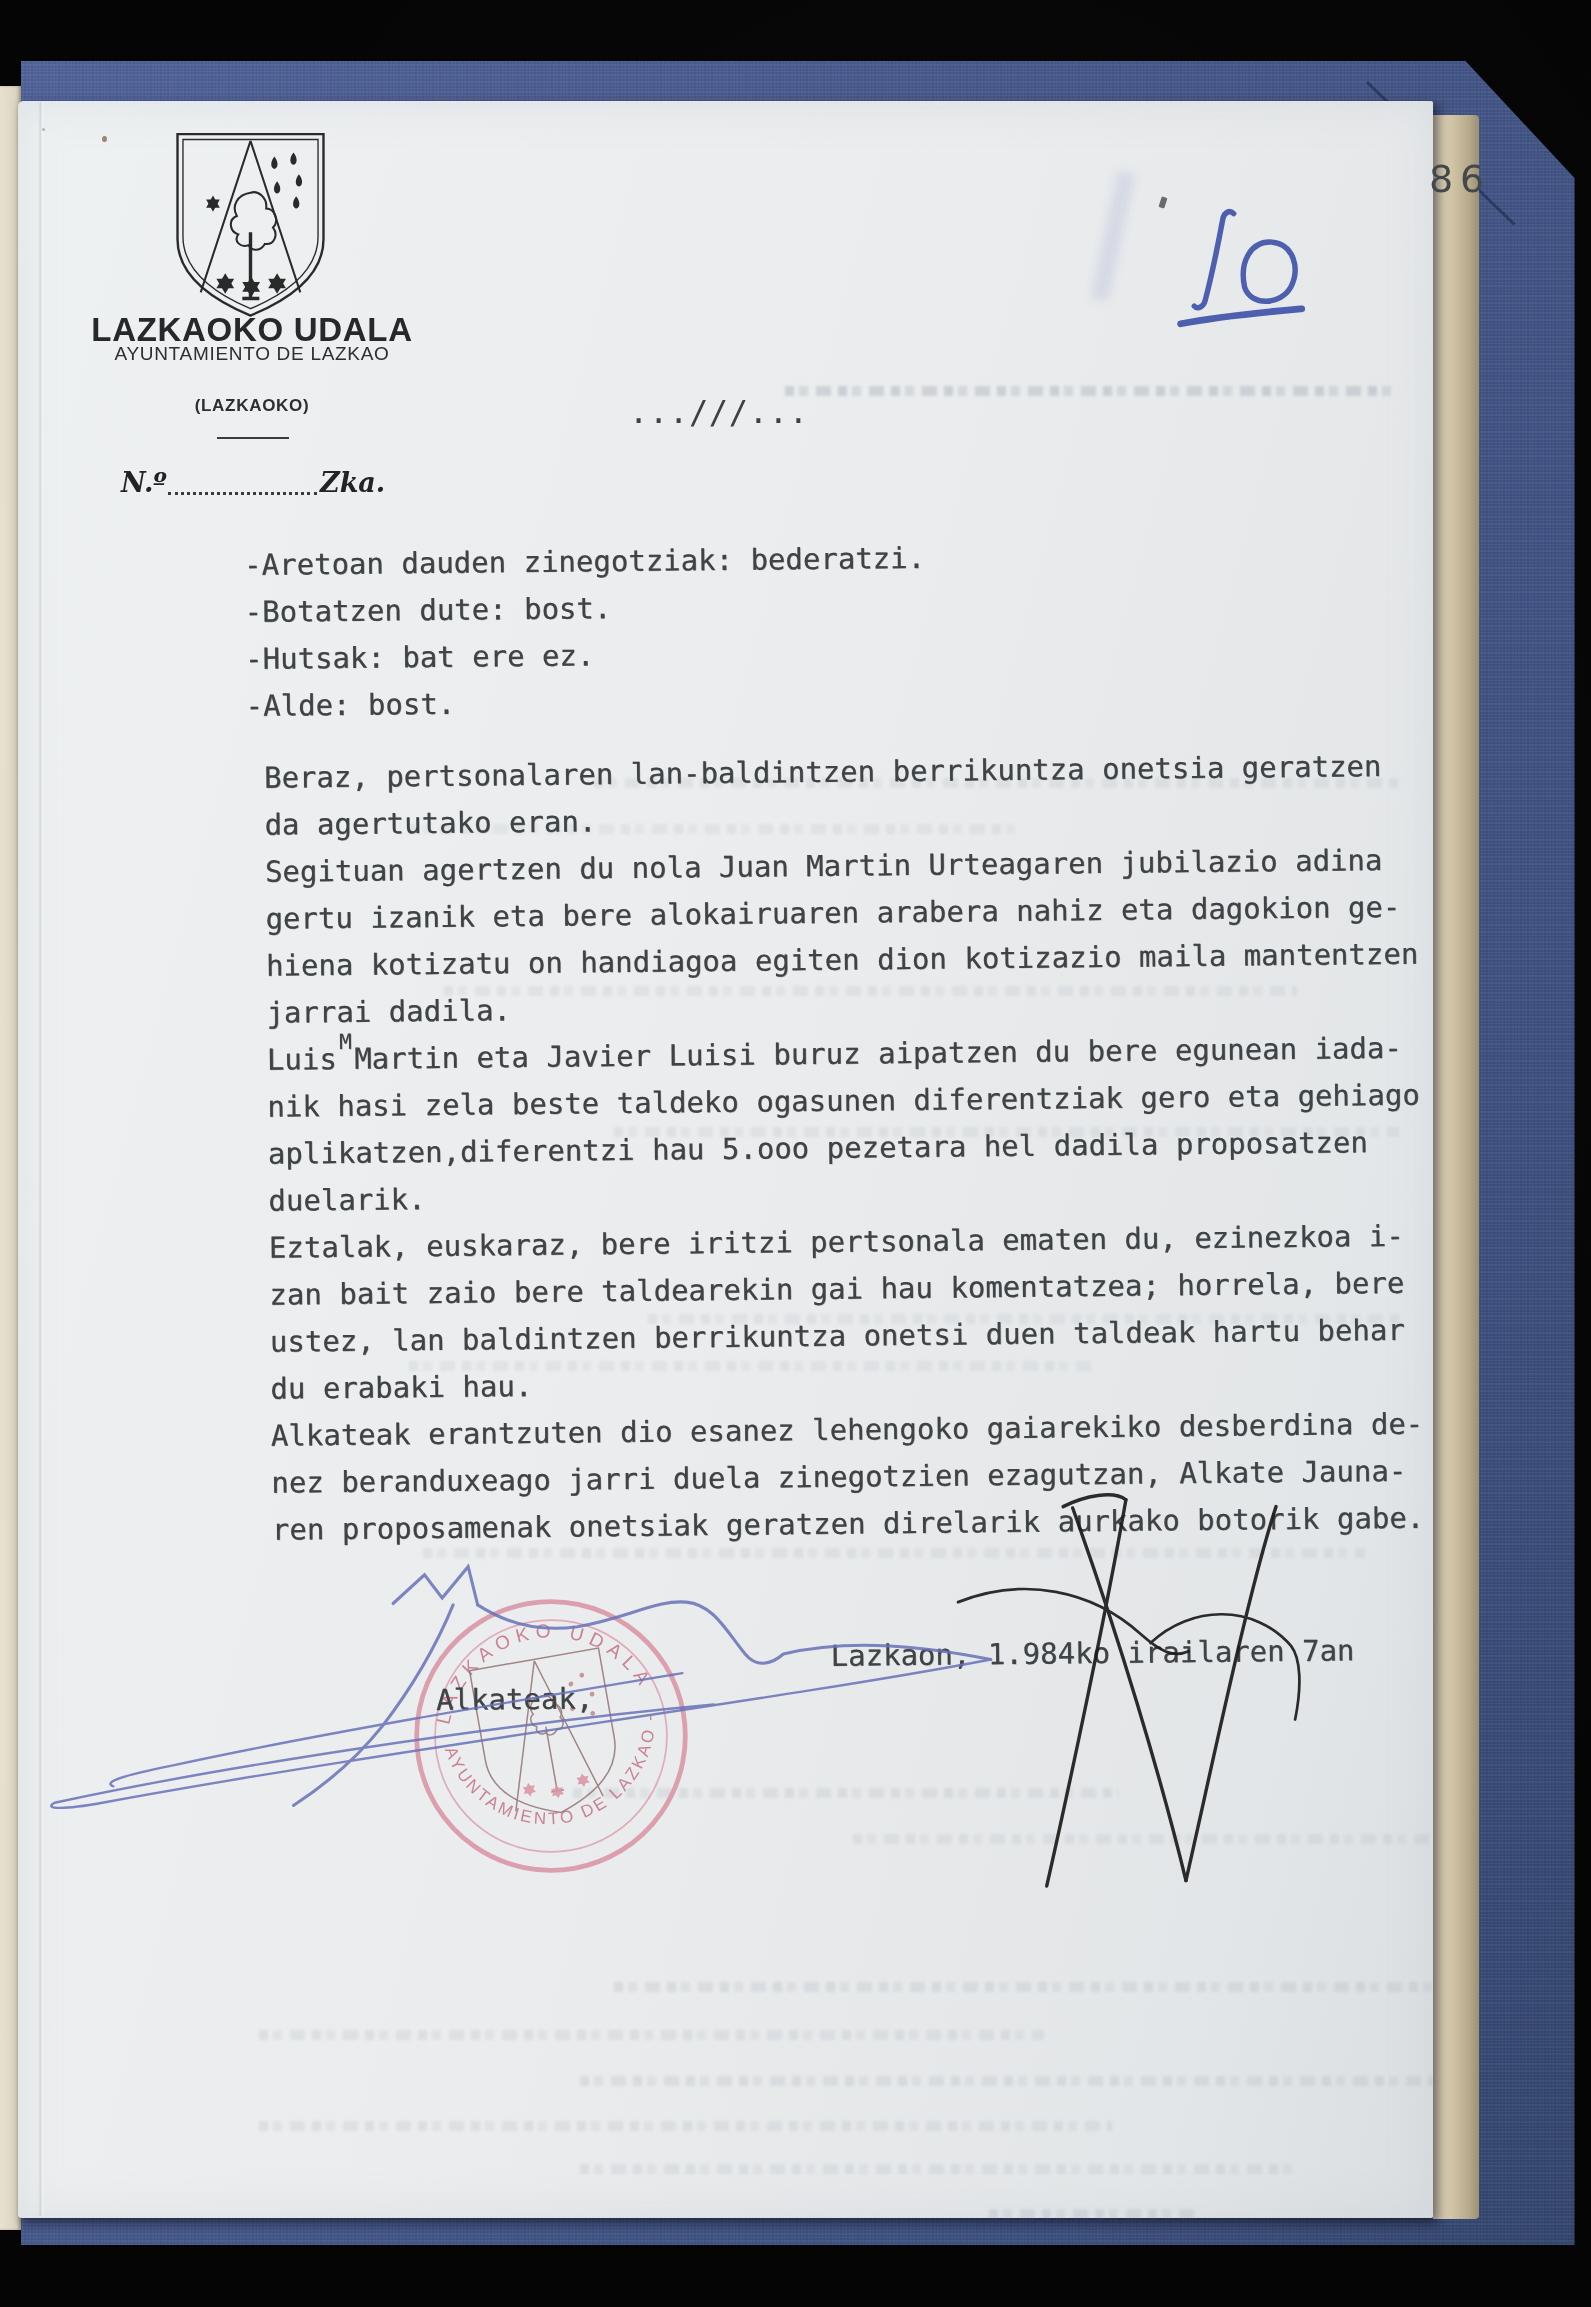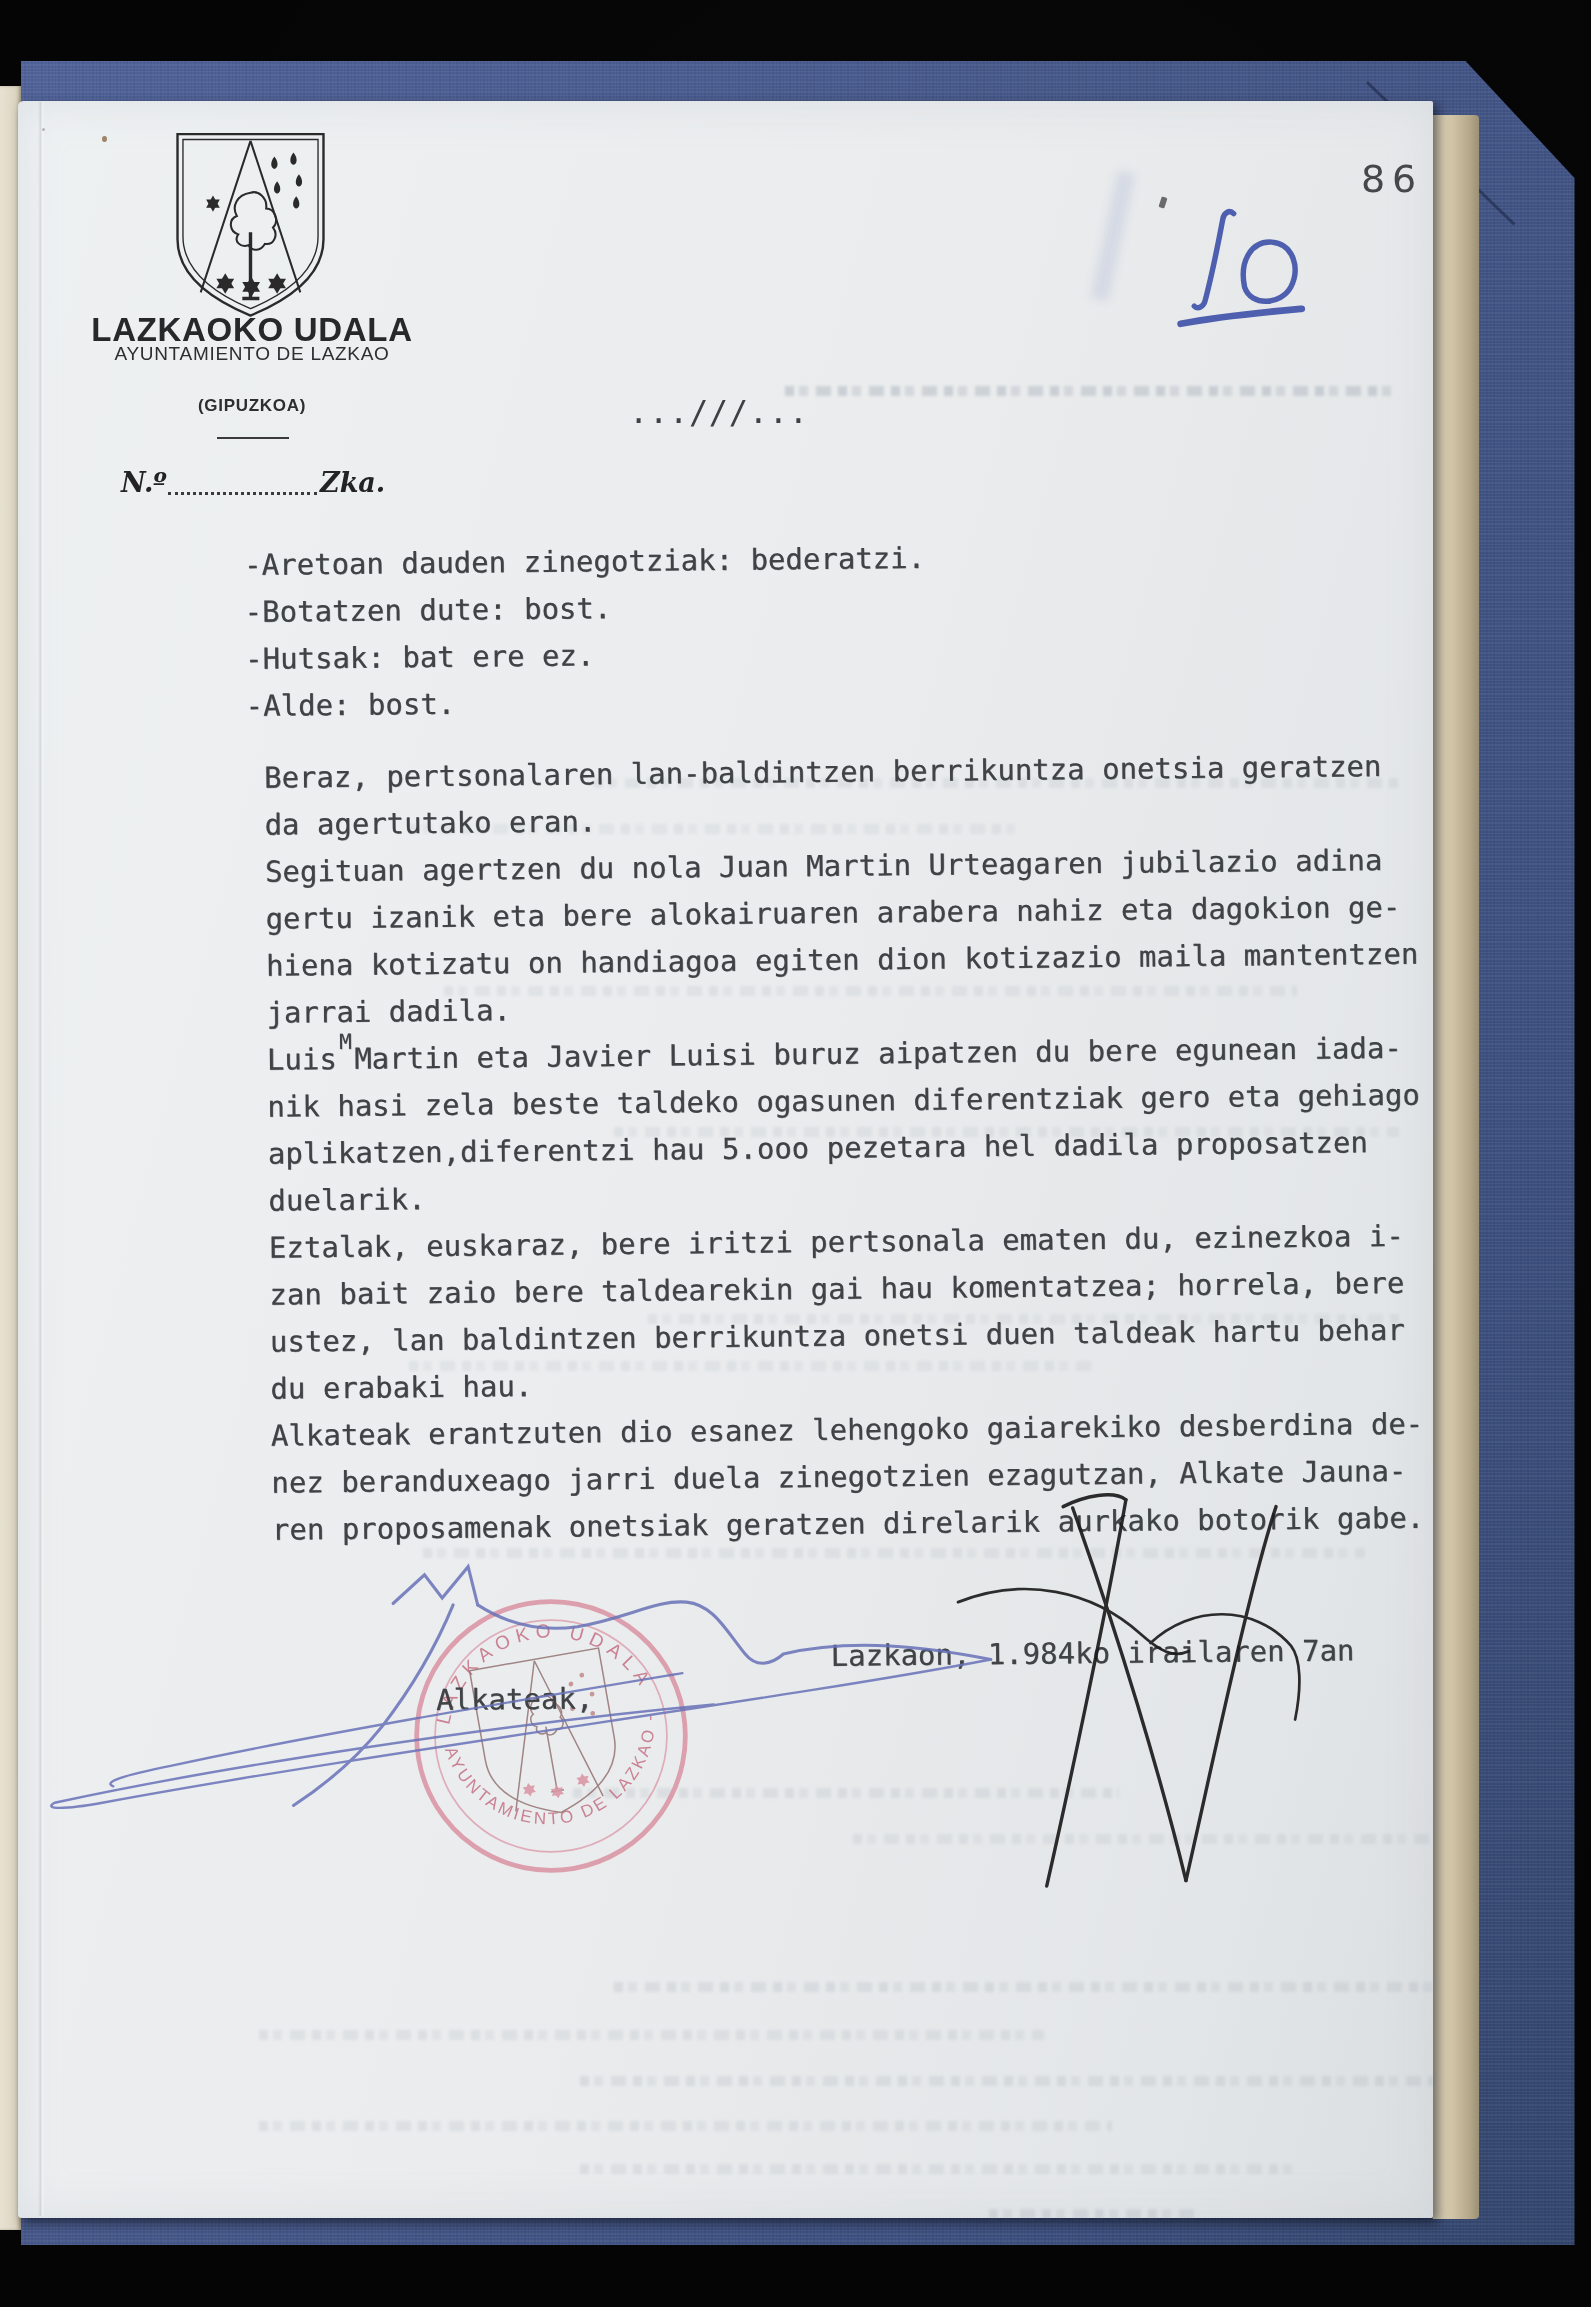--- a/index.html
+++ b/index.html
@@ -41,21 +41,21 @@
   .lh-secondary{position:absolute;left:74px;top:343px;width:356px;text-align:center;
     font-size:19px;letter-spacing:0.7px;color:#2c2e30;}
   .lh-province{position:absolute;left:74px;top:396px;width:356px;text-align:center;
     font-size:17px;font-weight:bold;letter-spacing:0.7px;color:#2c2e30;}
   .lh-dash{position:absolute;left:217px;top:437px;width:72px;height:2px;background:#3b3b3b;}
   .ref-row{position:absolute;left:121px;top:467px;display:flex;align-items:flex-end;
     font-family:"DejaVu Serif",serif;font-style:italic;font-weight:bold;font-size:27px;color:#232323;}
   .ref-dots{width:149px;border-bottom:3.4px dotted #3b3b3b;height:23px;margin:0 2.7px 2.7px 1.4px;}
   .cont-mark{position:absolute;left:629px;top:393px;font-family:"DejaVu Sans Mono",monospace;
     font-size:32px;color:#3d4144;letter-spacing:0.7px;}
-  .folio{position:absolute;left:1361px;top:157px;font-family:"DejaVu Sans",sans-serif;
+  .folio{position:absolute;left:1429px;top:157px;font-family:"DejaVu Sans",sans-serif;
     font-size:38px;color:#45484b;letter-spacing:6.8px;}
   .ink-mark{position:absolute;left:1160px;top:197px;width:6.1px;height:11px;background:#4a4a4a;
     border-radius:1.4px;transform:rotate(18deg);opacity:.8;}
   .blue-smudge{position:absolute;left:1104px;top:171px;width:18px;height:130px;
     background:rgba(95,115,185,.14);filter:blur(4.8px);transform:rotate(12deg);}
   
   .typed{position:absolute;left:244px;top:542px;width:1182px;
     font-family:"DejaVu Sans Mono",monospace;font-size:29px;line-height:47px;color:#3f4346;
     transform:rotate(-0.6deg);transform-origin:0 0;
     text-shadow:0.5px 0.4px 0 rgba(63,67,70,.5), -0.3px 0 0 rgba(63,67,70,.25);}
@@ -125,21 +125,21 @@
         <polygon points="78,240 65,218 91,218"></polygon>
       <polygon points="116,215 103,237 129,237"></polygon>
         <polygon points="116,245 103,223 129,223"></polygon>
       <polygon points="154,210 141,232 167,232"></polygon>
         <polygon points="154,240 141,218 167,218"></polygon>
     </g>
   </svg>
 
   <div class="lh-primary">LAZKAOKO UDALA</div>
   <div class="lh-secondary">AYUNTAMIENTO DE LAZKAO</div>
-  <div class="lh-province">(GIPUZKOA)</div>
+  <div class="lh-province">(LAZKAOKO)</div>
   <div class="lh-dash"></div>
 
   <div class="ref-row">
     <span>N.º</span>
     <span class="ref-dots"></span>
     <span>Zka.</span>
   </div>
 
   <div class="cont-mark">...///...</div>
 

